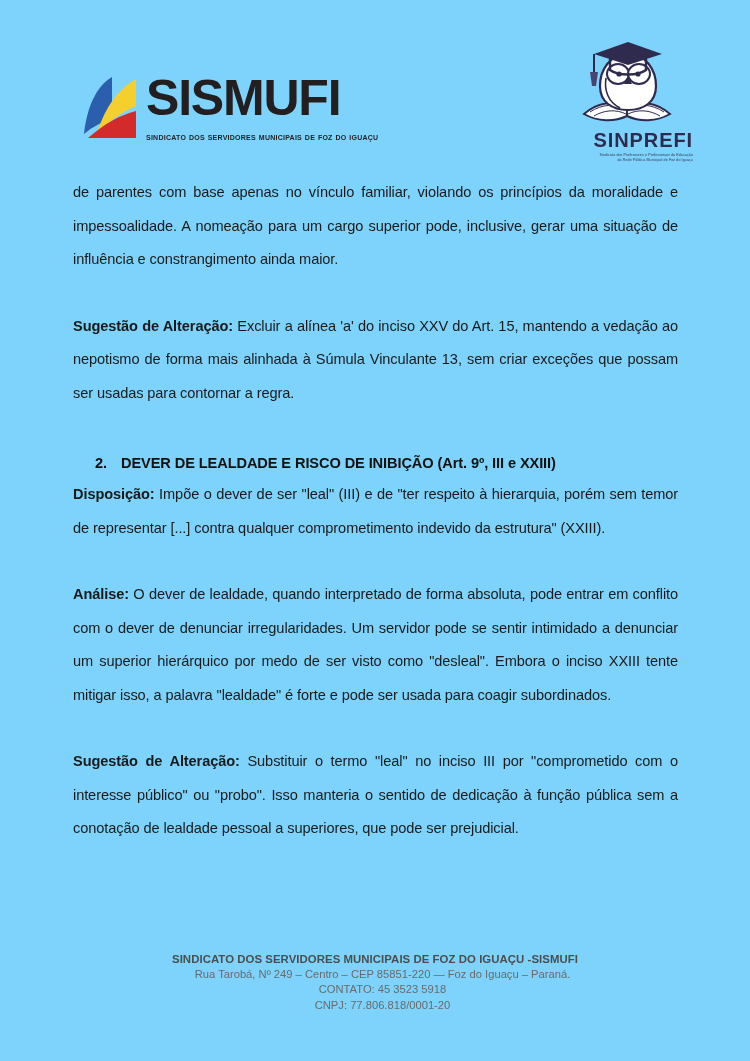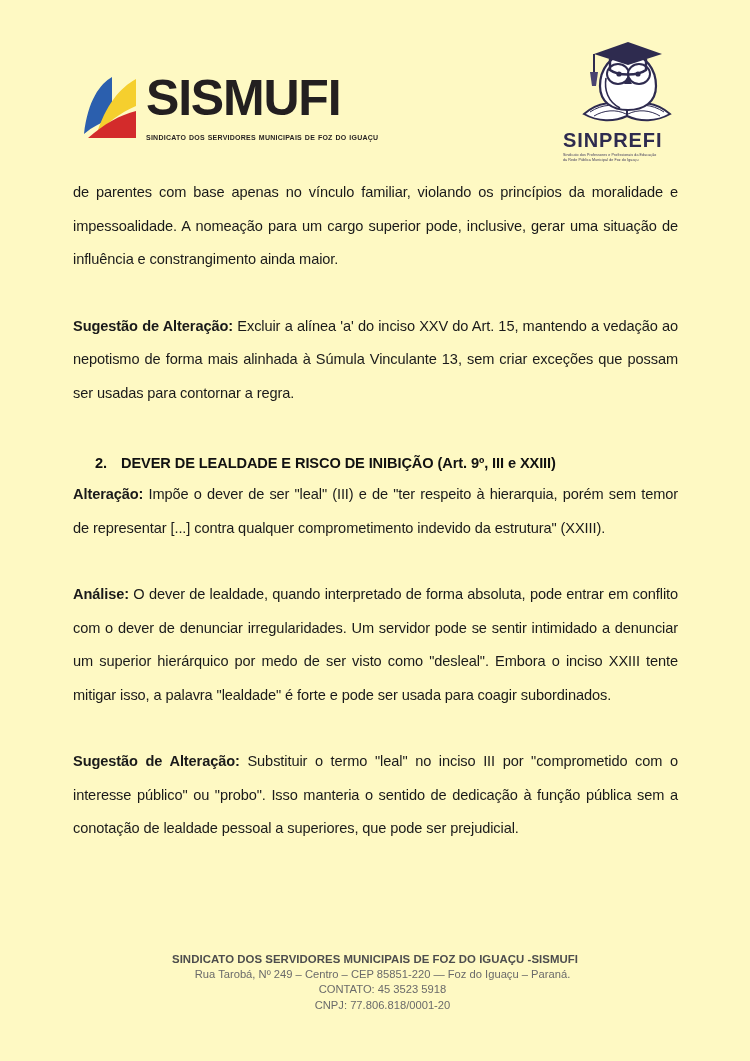--- a/index.html
+++ b/index.html
@@ -4,21 +4,21 @@
 <style>
   html, body {
     margin: 0;
     padding: 0;
     background: #ffffff;
   }
   .page {
     position: relative;
     width: 750px;
     height: 1061px;
-    background: #fef9c3;
+    background: #7dd3fc;
     font-family: "Liberation Sans", sans-serif;
     overflow: hidden;
     box-sizing: border-box;
   }
 
   
   .header {
     position: absolute;
     top: 0;
     left: 0;
@@ -66,21 +66,21 @@
     font-variant: small-caps;
     text-transform: lowercase;
   }
 
   
   .sinprefi-logo {
     position: absolute;
     left: 563px;
     top: 28px;
     width: 130px;
-    text-align: left;
+    text-align: right;
   }
   .sinprefi-mark {
     width: 108px;
     height: 103px;
     display: block;
     margin: 0 auto;
   }
   .sinprefi-name {
     display: block;
     font-family: "Liberation Sans", sans-serif;
@@ -229,21 +229,21 @@
     <p class="para">de parentes com base apenas no vínculo familiar, violando os princípios da moralidade e impessoalidade. A nomeação para um cargo superior pode, inclusive, gerar uma situação de influência e constrangimento ainda maior.</p>
 
     <div class="gap-md"></div>
 
     <p class="para"><span class="lbl">Sugestão de Alteração:</span><span> Excluir a alínea 'a' do inciso XXV do Art. 15, mantendo a vedação ao nepotismo de forma mais alinhada à Súmula Vinculante 13, sem criar exceções que possam ser usadas para contornar a regra.</span></p>
 
     <div class="gap-lg"></div>
 
     <h2 class="section-heading"><span class="num">2.</span><span>DEVER DE LEALDADE E RISCO DE INIBIÇÃO (Art. 9º, III e XXIII)</span></h2>
 
-    <p class="para"><span class="lbl">Alteração:</span><span> Impõe o dever de ser "leal" (III) e de "ter respeito à hierarquia, porém sem temor de representar [...] contra qualquer comprometimento indevido da estrutura" (XXIII).</span></p>
+    <p class="para"><span class="lbl">Disposição:</span><span> Impõe o dever de ser "leal" (III) e de "ter respeito à hierarquia, porém sem temor de representar [...] contra qualquer comprometimento indevido da estrutura" (XXIII).</span></p>
 
     <div class="gap-md"></div>
 
     <p class="para"><span class="lbl">Análise:</span><span> O dever de lealdade, quando interpretado de forma absoluta, pode entrar em conflito com o dever de denunciar irregularidades. Um servidor pode se sentir intimidado a denunciar um superior hierárquico por medo de ser visto como "desleal". Embora o inciso XXIII tente mitigar isso, a palavra "lealdade" é forte e pode ser usada para coagir subordinados.</span></p>
 
     <div class="gap-md"></div>
 
     <p class="para"><span class="lbl">Sugestão de Alteração:</span><span> Substituir o termo "leal" no inciso III por "comprometido com o interesse público" ou "probo". Isso manteria o sentido de dedicação à função pública sem a conotação de lealdade pessoal a superiores, que pode ser prejudicial.</span></p>
 
   </div>

